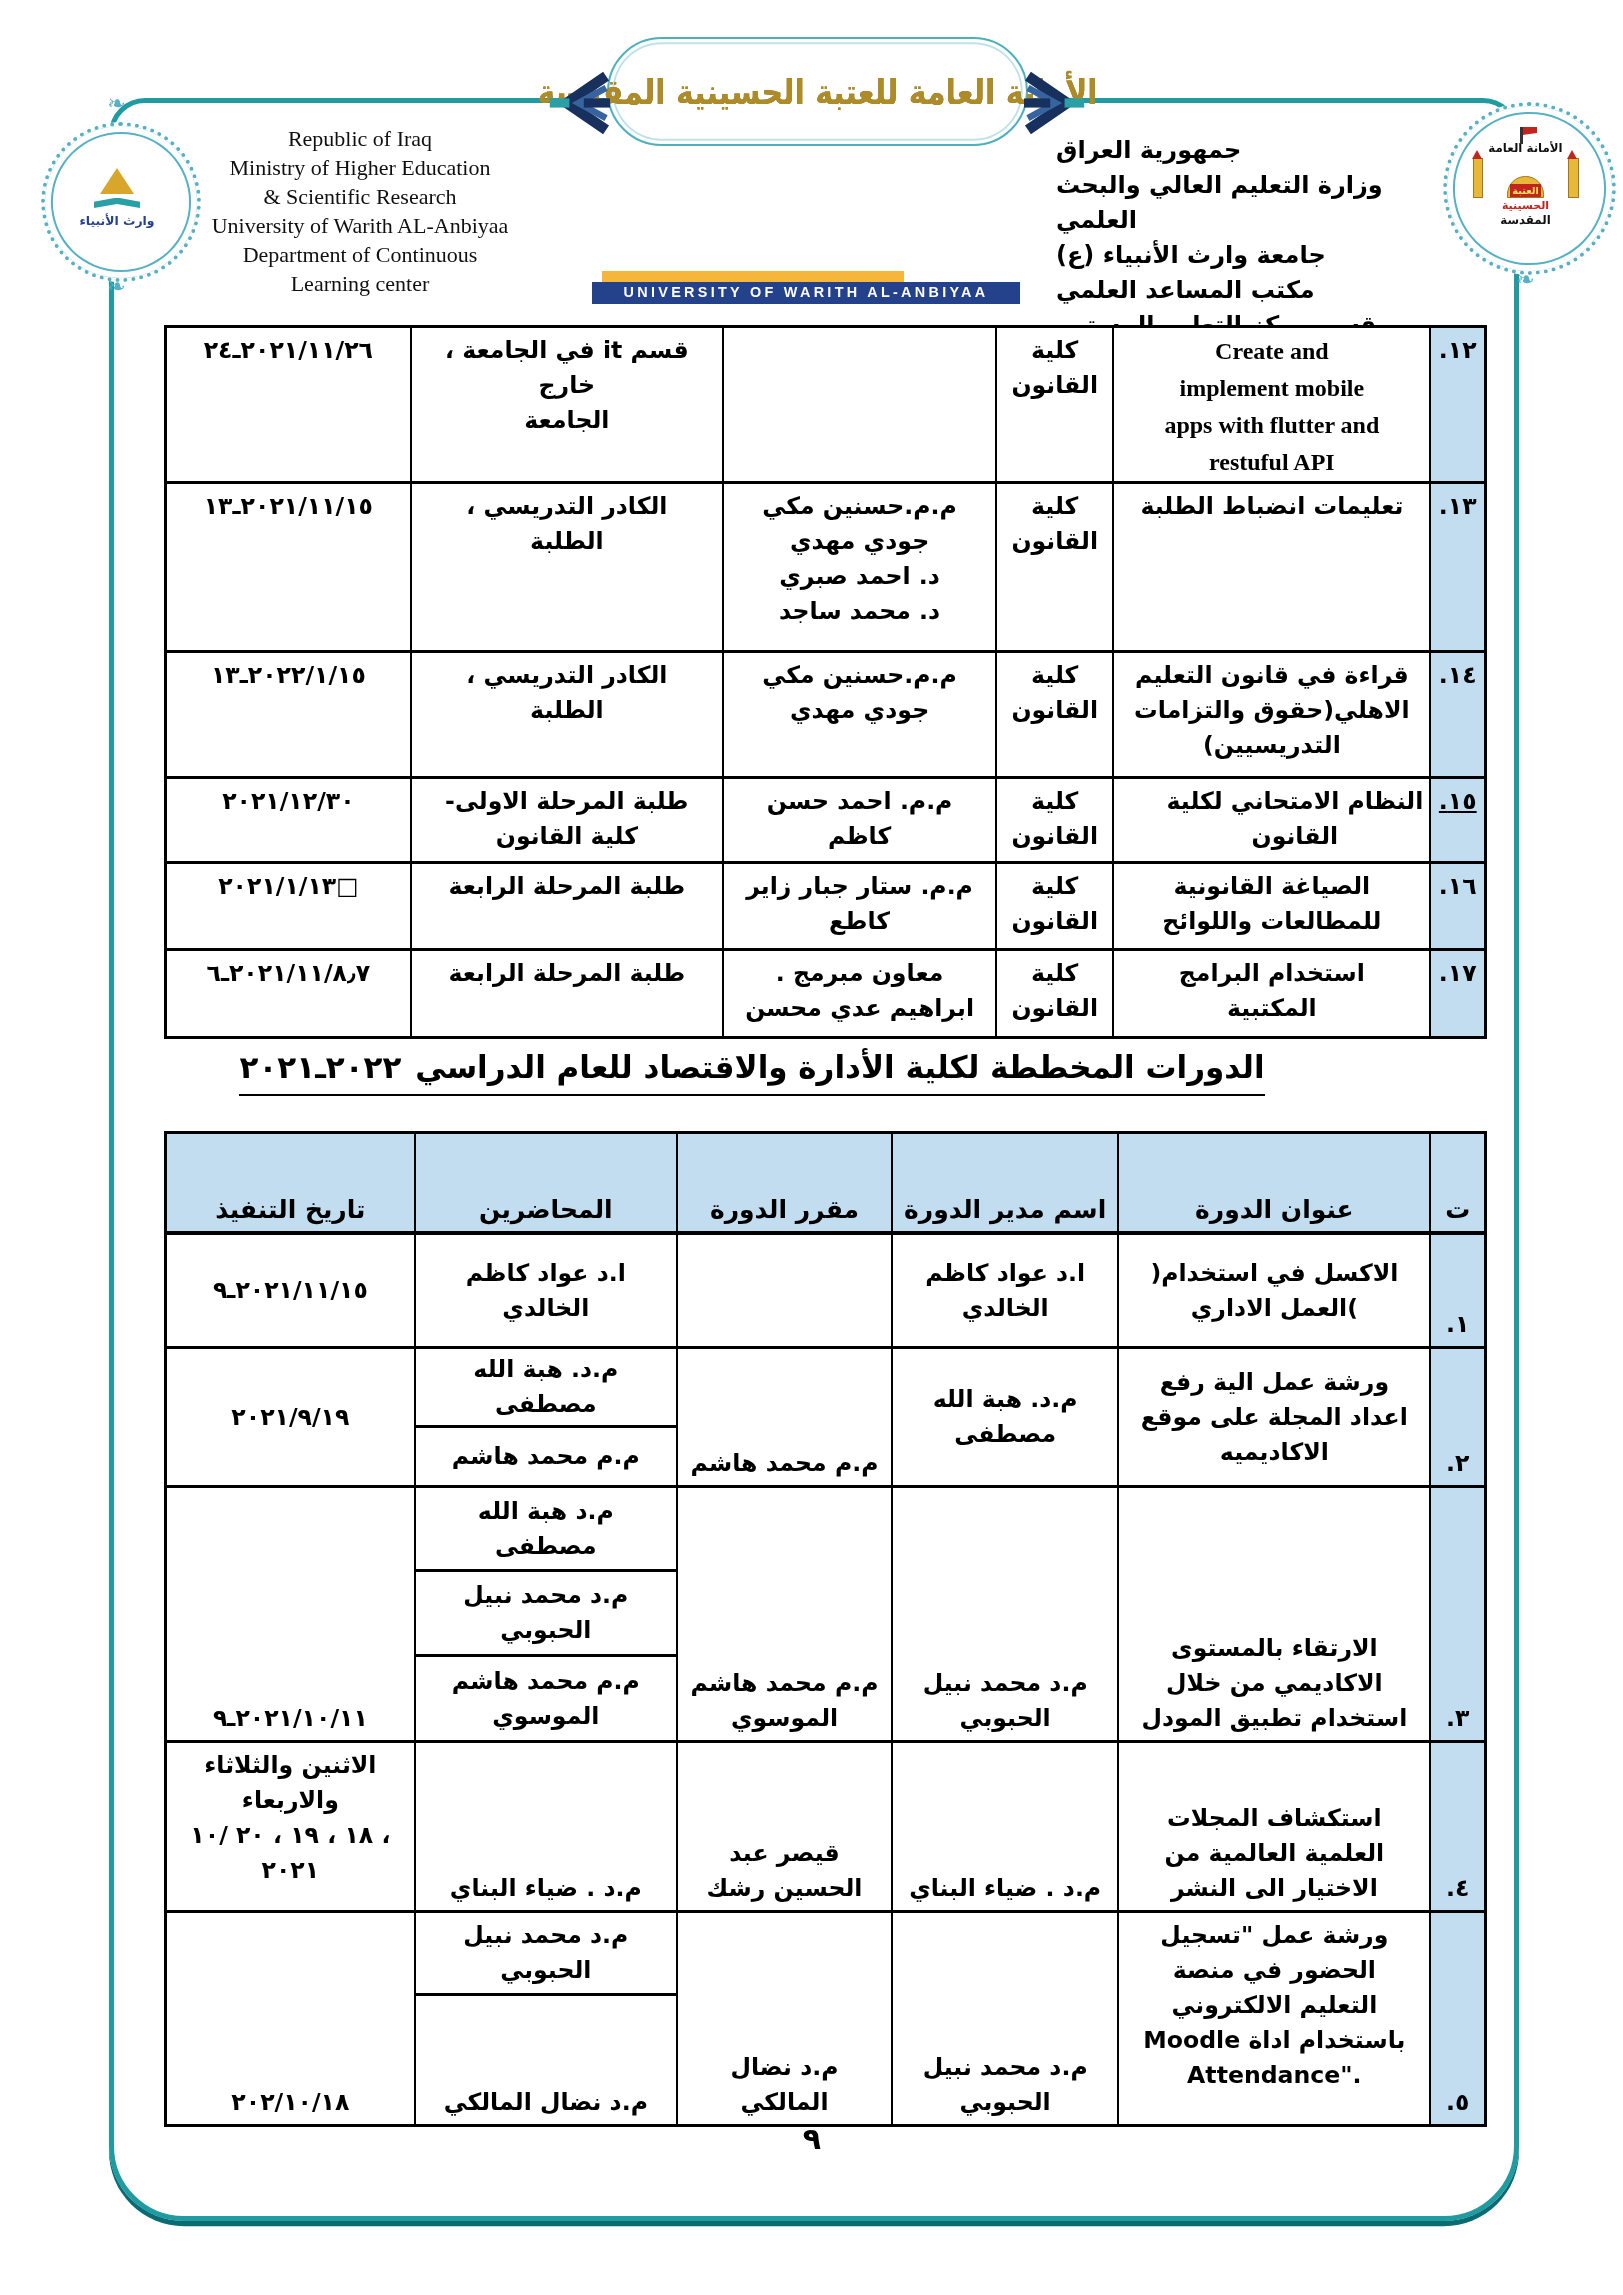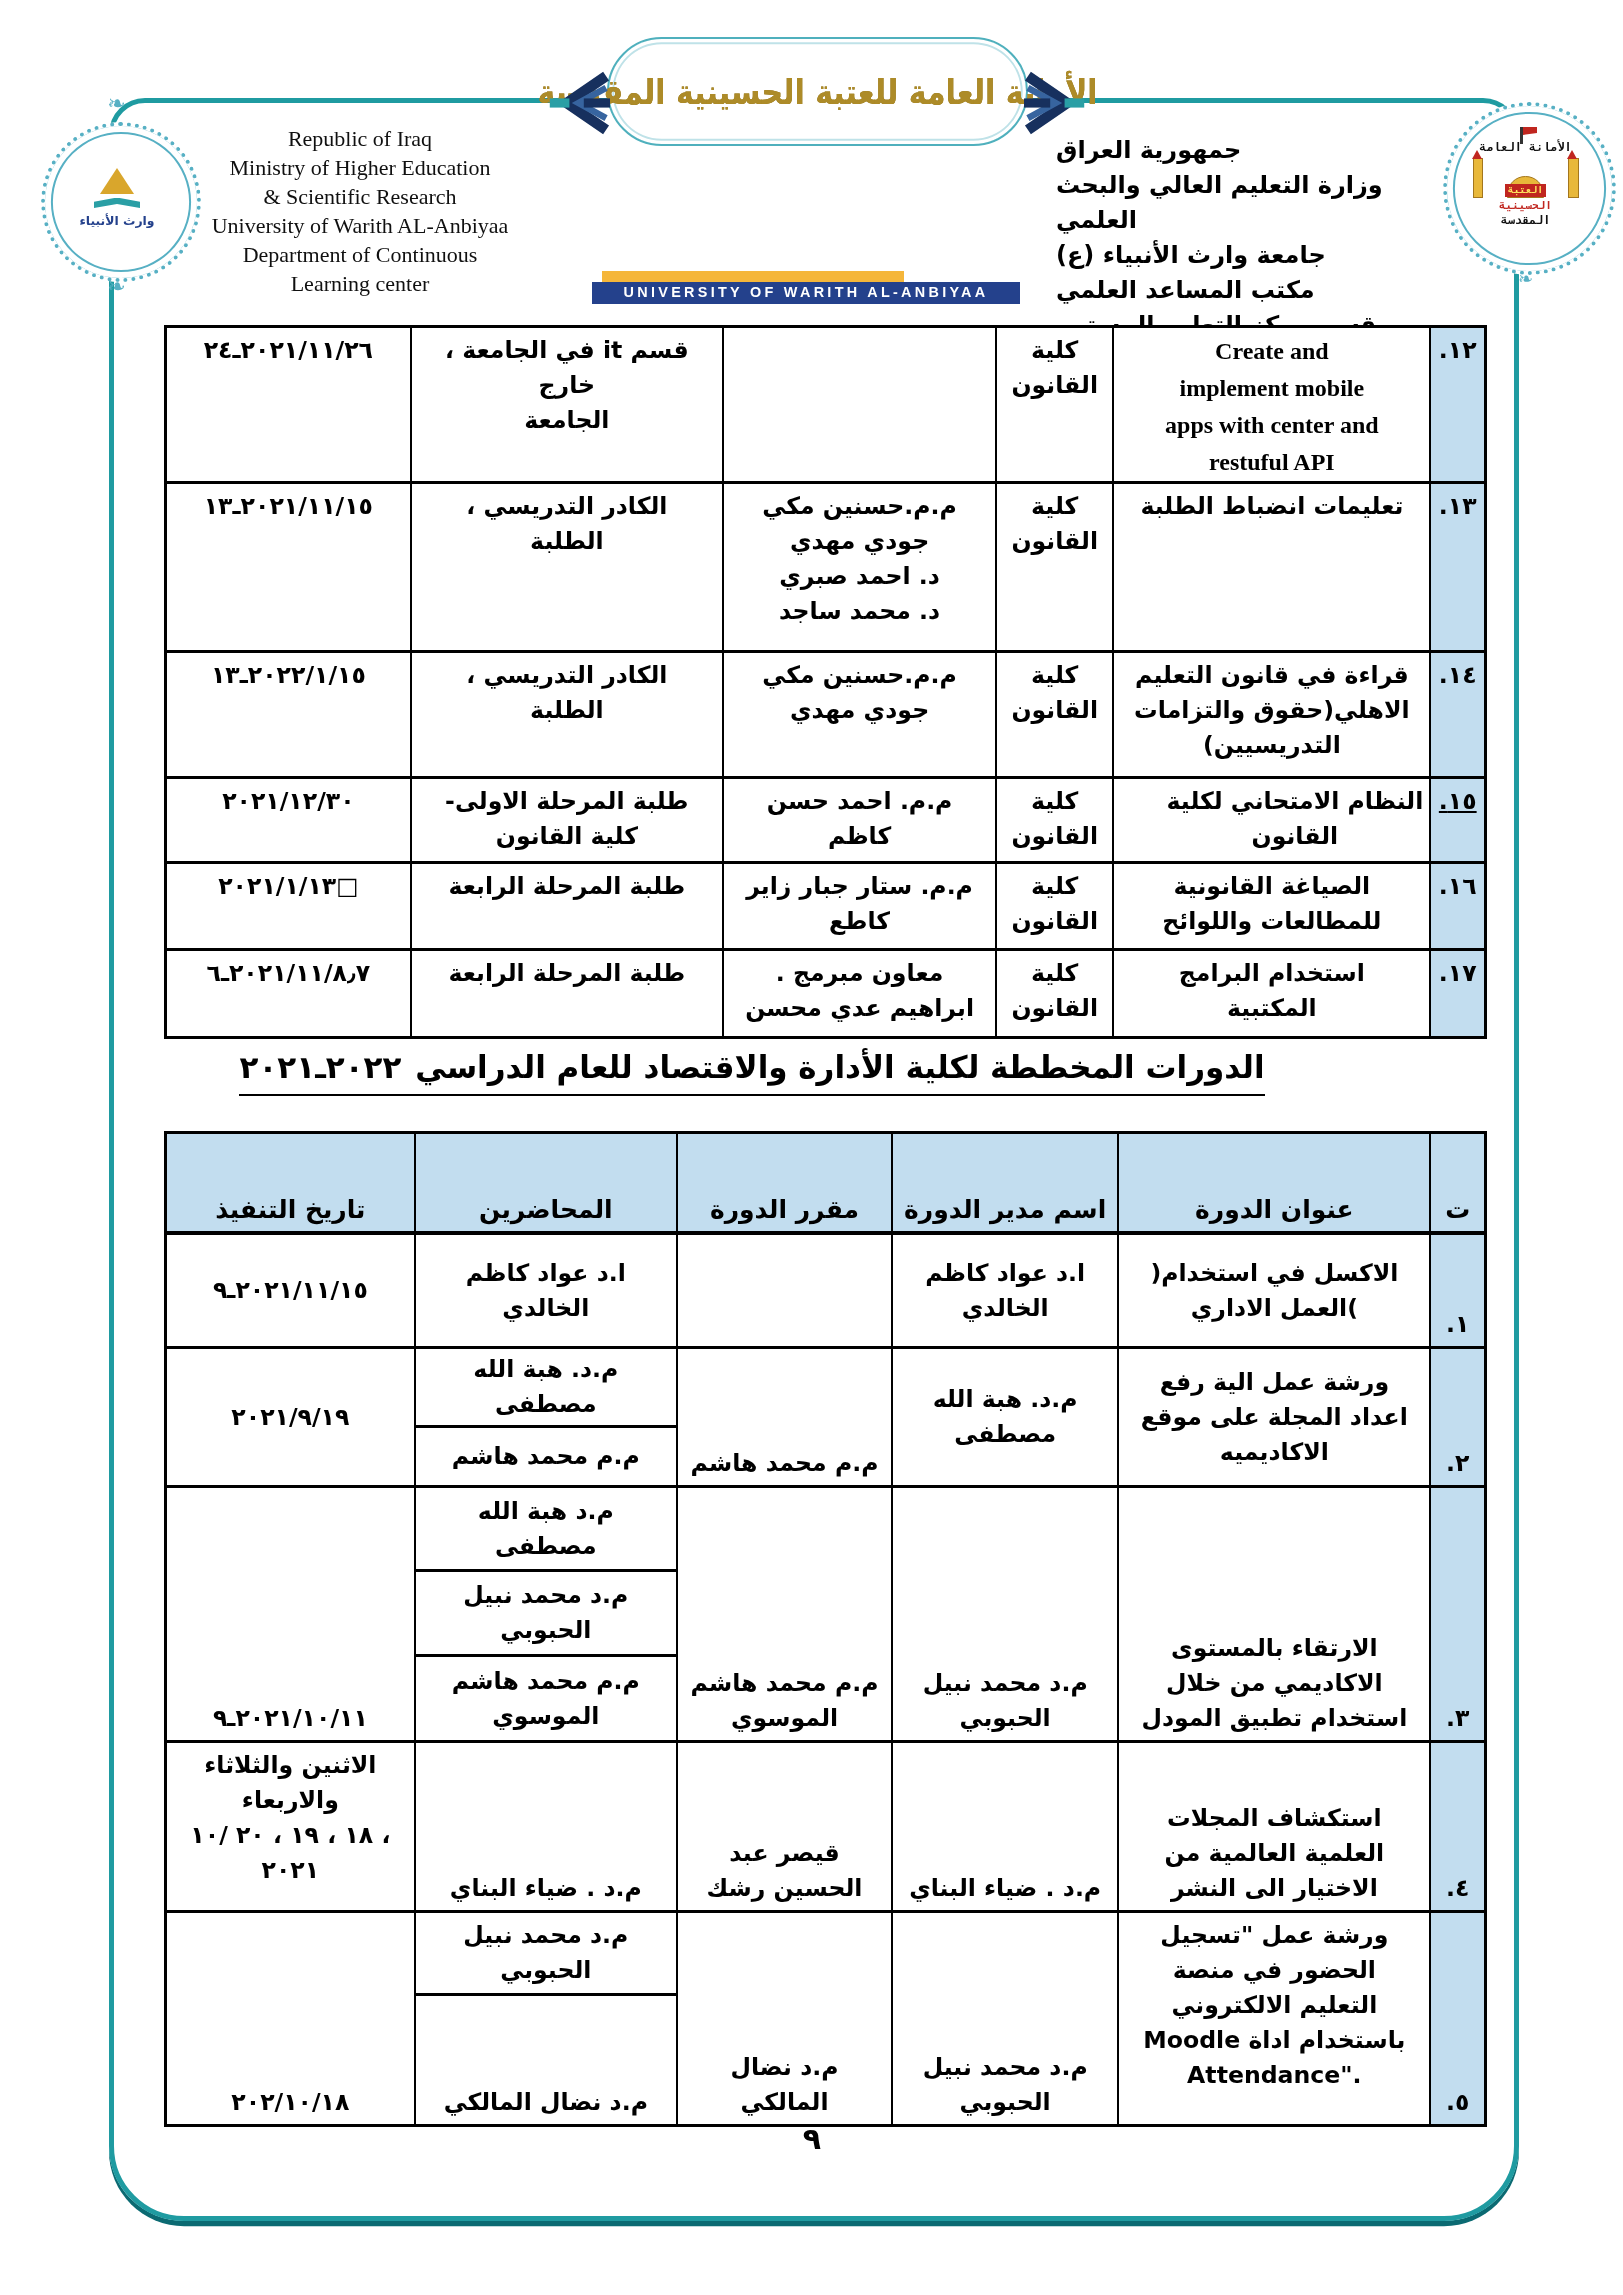--- a/index.html
+++ b/index.html
@@ -136,21 +136,21 @@
     <div class="tassel" style="left:56px;top:-29px;width:39px;">❧</div>
     <div class="ring"></div>
     <div class="seal-inner">
       <div class="dome"></div>
       <div class="book"></div>
       <div class="t1">وارث الأنبياء</div>
     </div>
     <div class="tassel" style="left:56px;top:154px;width:39px;">❧</div>
   </div>
 
-  <div class="seal seal-right" style="left:1443px;top:102px;width:165px;height:216px;font-family:Liberation Mono, monospace;">
+  <div class="seal seal-right" style="left:1443px;top:102px;width:165px;height:216px;">
     <div class="ring"></div>
     <div class="seal-inner">
       <div class="arc">الأمانة العامة</div>
       <div class="flag"></div>
       <div class="minarets">
         <div class="minaret"></div>
         <div class="dome2">
           <span class="atabah">العتبة</span>
         </div>
         <div class="minaret"></div>
@@ -174,21 +174,21 @@
         <tr style="height: 139px;">
           <td class="blue" style="height: 139px;">
             <div class="cb j-start">
               <div class="ln rtl">١٢.</div>
             </div>
           </td>
           <td style="height: 139px;">
             <div class="cb j-start en">
               <div class="ln ltr">Create and</div>
               <div class="ln ltr">implement mobile</div>
-              <div class="ln ltr">apps with center and</div>
+              <div class="ln ltr">apps with flutter and</div>
               <div class="ln ltr">restuful API</div>
             </div>
           </td>
           <td style="height: 139px;">
             <div class="cb j-start">
               <div class="ln rtl">كلية</div>
               <div class="ln rtl">القانون</div>
             </div>
           </td>
           <td style="height: 139px;">

